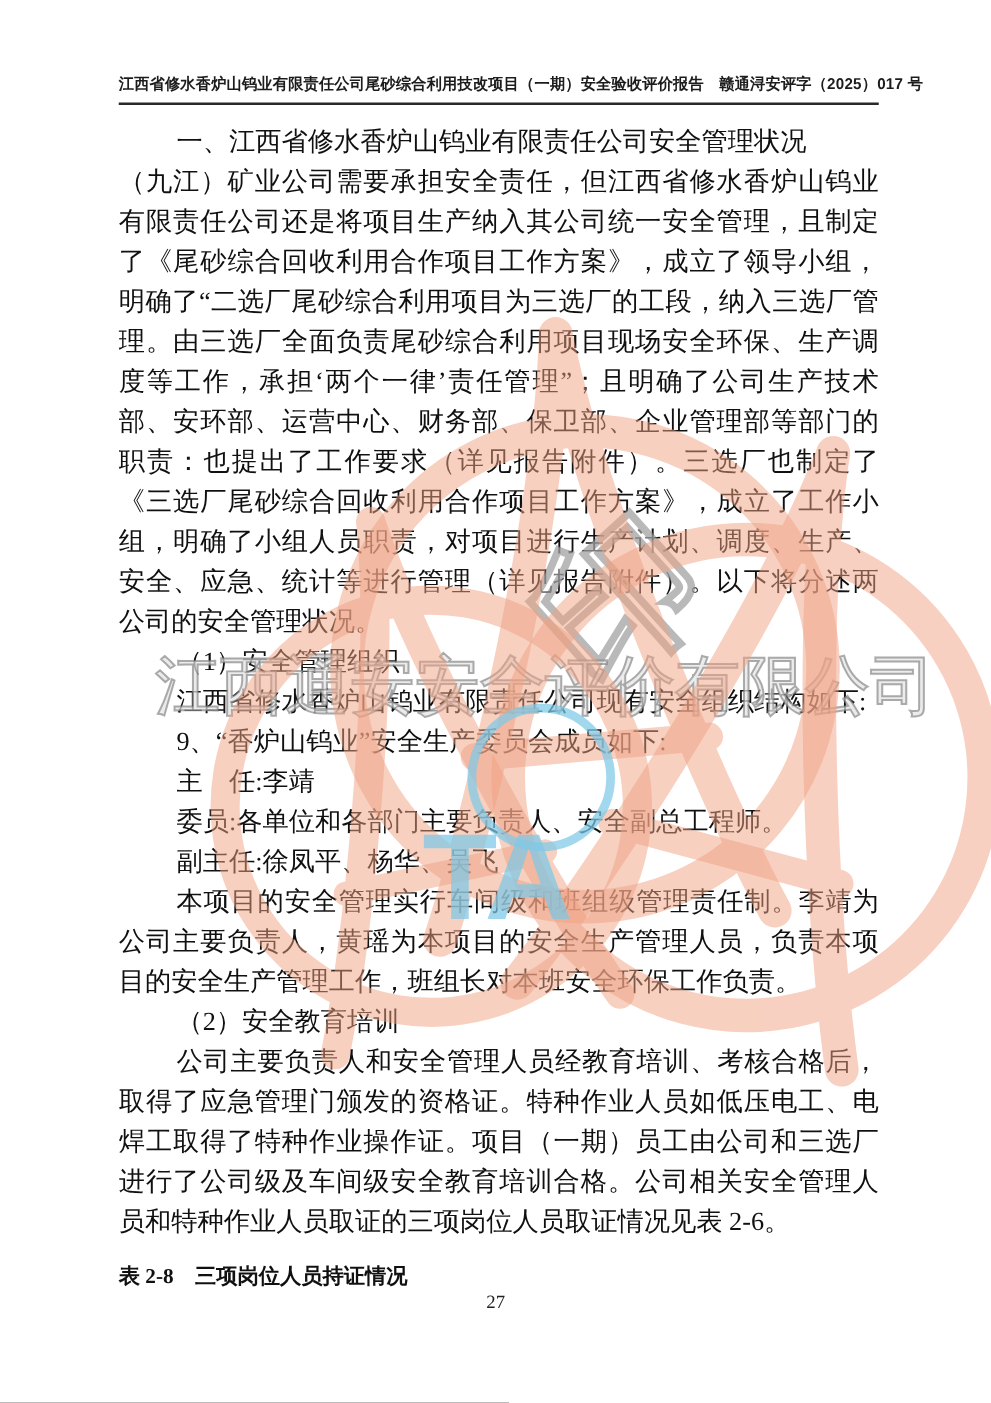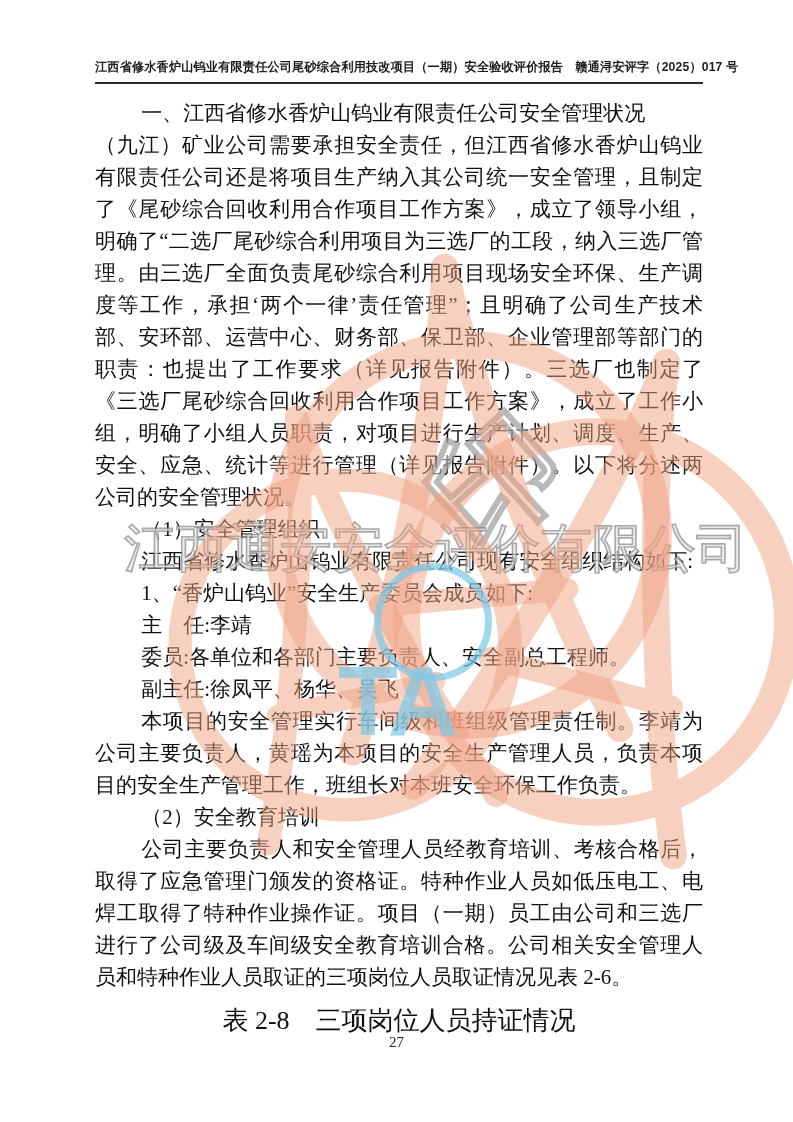--- a/index.html
+++ b/index.html
@@ -26,21 +26,21 @@
   }
   
   .content{
     position:absolute;left:95px;top:97px;width:608px;
     font-size:21px;line-height:32px;text-align:justify;
   }
   .para{margin:0;}
   .para.indent{text-indent:2.2em;}
   .caption{
     margin-top:13px;
-    text-align:center;font-weight:normal;font-size:26px;line-height:30px;
+    text-align:left;font-weight:bold;font-size:17px;line-height:30px;
   }
   .page-number{
     position:absolute;left:0;top:1034px;width:100%;
     text-align:center;font-size:15px;color:#222;
   }
   
   .wm{position:absolute;pointer-events:none;}
   .wm-company{
     left:124px;top:514px;
     font-family:"Liberation Sans","DejaVu Sans",sans-serif;
@@ -83,21 +83,21 @@
 
   <div class="wm wm-seal-char">印</div>
   <div class="wm wm-company">江西通安安全评价有限公司</div>
 
   <div class="content">
     <div>
         <p class="para indent">一、江西省修水香炉山钨业有限责任公司安全管理状况</p>
         <p class="para">（九江）矿业公司需要承担安全责任，但江西省修水香炉山钨业有限责任公司还是将项目生产纳入其公司统一安全管理，且制定了《尾砂综合回收利用合作项目工作方案》，成立了领导小组，明确了“二选厂尾砂综合利用项目为三选厂的工段，纳入三选厂管理。由三选厂全面负责尾砂综合利用项目现场安全环保、生产调度等工作，承担‘两个一律’责任管理”；且明确了公司生产技术部、安环部、运营中心、财务部、保卫部、企业管理部等部门的职责：也提出了工作要求（详见报告附件）。三选厂也制定了《三选厂尾砂综合回收利用合作项目工作方案》，成立了工作小组，明确了小组人员职责，对项目进行生产计划、调度、生产、安全、应急、统计等进行管理（详见报告附件）。以下将分述两公司的安全管理状况。</p>
         <p class="para indent">（1）安全管理组织</p>
         <p class="para indent">江西省修水香炉山钨业有限责任公司现有安全组织结构如下:</p>
-        <p class="para indent">1、“香炉山钨业”安全生产委员会成员如下:</p>
+        <p class="para indent">9、“香炉山钨业”安全生产委员会成员如下:</p>
         <p class="para indent">主　任:李靖</p>
         <p class="para indent">委员:各单位和各部门主要负责人、安全副总工程师。</p>
         <p class="para indent">副主任:徐凤平、杨华、吴飞</p>
         <p class="para indent">本项目的安全管理实行车间级和班组级管理责任制。李靖为公司主要负责人，黄瑶为本项目的安全生产管理人员，负责本项目的安全生产管理工作，班组长对本班安全环保工作负责。</p>
         <p class="para indent">（2）安全教育培训</p>
         <p class="para indent">公司主要负责人和安全管理人员经教育培训、考核合格后，取得了应急管理门颁发的资格证。特种作业人员如低压电工、电焊工取得了特种作业操作证。项目（一期）员工由公司和三选厂进行了公司级及车间级安全教育培训合格。公司相关安全管理人员和特种作业人员取证的三项岗位人员取证情况见表 2-6。</p>
       </div>
     <div class="caption">表 2-8　三项岗位人员持证情况</div>
   </div>
 

